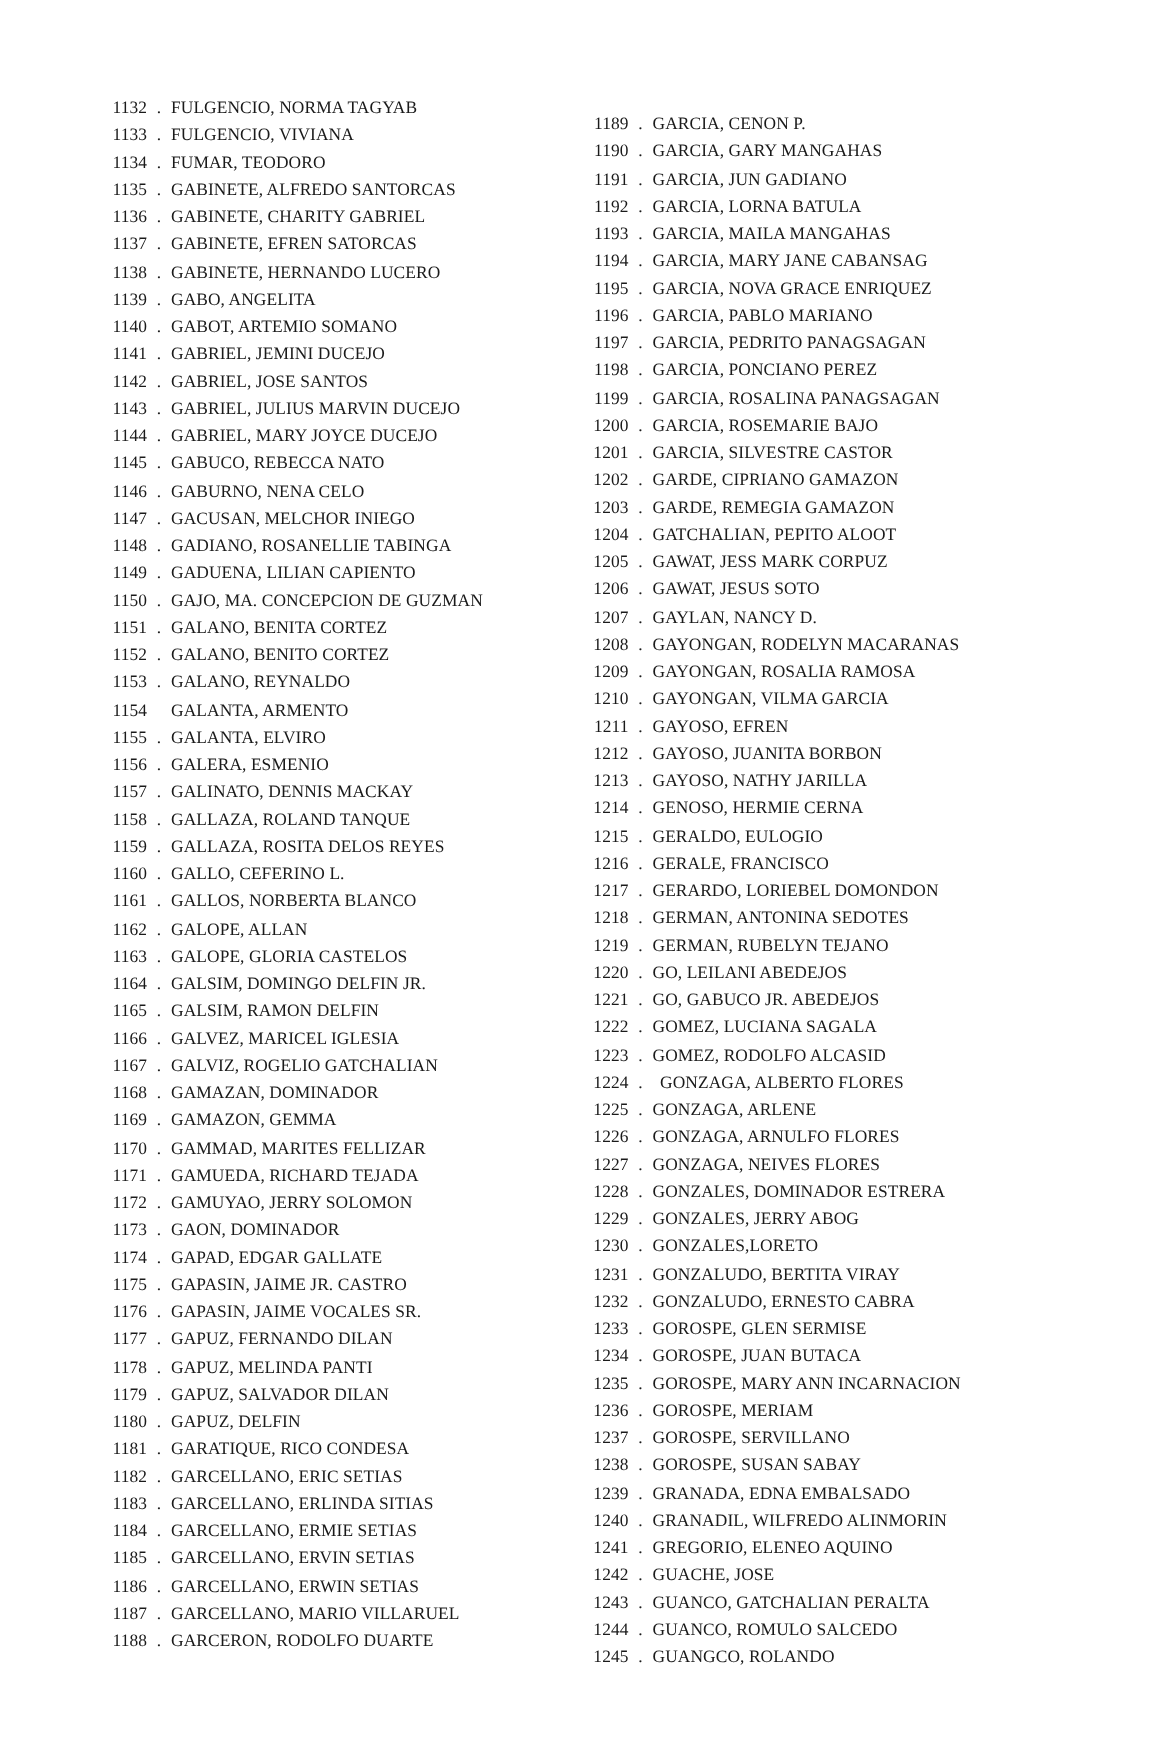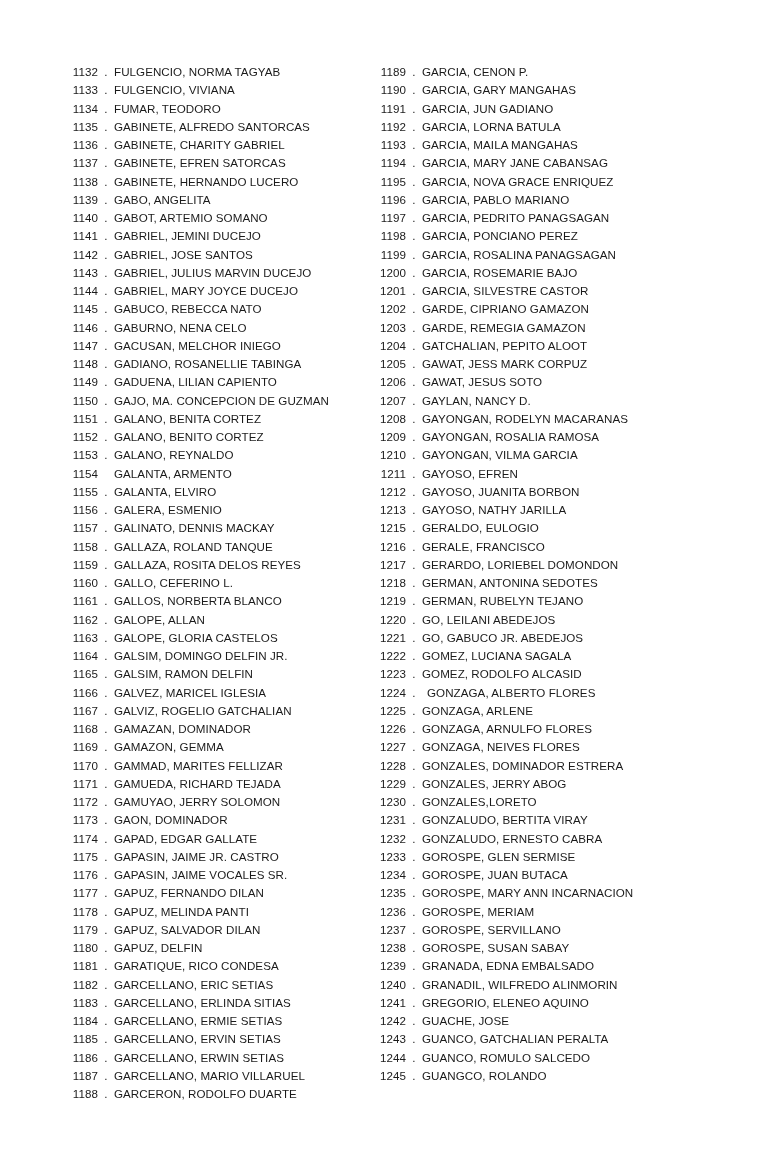--- a/index.html
+++ b/index.html
@@ -15,33 +15,34 @@
     position: relative;
     overflow: hidden;
   }
   .page {
     position: absolute;
     left: 0;
     top: 0;
     width: 768px;
     height: 1175px;
     background: #ffffff;
+    font-family: Liberation Serif, serif;
   }
   .columns {
     position: absolute;
     left: 0;
     top: 63px;
     width: 768px;
   }
   .column {
     position: absolute;
     top: 0;
   }
   .column-left  { left: 68px;  width: 320px; }
-  .column-right { left: 376px; width: 330px; }
+  .column-right { left: 389px; width: 330px; margin-top: 11px; }
 
   .entry {
     display: block;
     height: 18.25px;
     line-height: 18.25px;
     white-space: nowrap;
     font-size: 11.6px;
     letter-spacing: 0.005em;
   }
   .entry .num {
@@ -148,20 +149,21 @@
         <div class="entry"><span class="num">1204</span><span class="sep">.</span><span class="name">GATCHALIAN, PEPITO ALOOT</span></div>
         <div class="entry"><span class="num">1205</span><span class="sep">.</span><span class="name">GAWAT, JESS MARK CORPUZ</span></div>
         <div class="entry"><span class="num">1206</span><span class="sep">.</span><span class="name">GAWAT, JESUS SOTO</span></div>
         <div class="entry"><span class="num">1207</span><span class="sep">.</span><span class="name">GAYLAN, NANCY D.</span></div>
         <div class="entry"><span class="num">1208</span><span class="sep">.</span><span class="name">GAYONGAN, RODELYN MACARANAS</span></div>
         <div class="entry"><span class="num">1209</span><span class="sep">.</span><span class="name">GAYONGAN, ROSALIA RAMOSA</span></div>
         <div class="entry"><span class="num">1210</span><span class="sep">.</span><span class="name">GAYONGAN, VILMA GARCIA</span></div>
         <div class="entry"><span class="num">1211</span><span class="sep">.</span><span class="name">GAYOSO, EFREN</span></div>
         <div class="entry"><span class="num">1212</span><span class="sep">.</span><span class="name">GAYOSO, JUANITA BORBON</span></div>
         <div class="entry"><span class="num">1213</span><span class="sep">.</span><span class="name">GAYOSO, NATHY JARILLA</span></div>
+        <div class="entry"><span class="num">1214</span><span class="sep">.</span><span class="name">GENOSO, HERMIE CERNA</span></div>
         <div class="entry"><span class="num">1215</span><span class="sep">.</span><span class="name">GERALDO, EULOGIO</span></div>
         <div class="entry"><span class="num">1216</span><span class="sep">.</span><span class="name">GERALE, FRANCISCO</span></div>
         <div class="entry"><span class="num">1217</span><span class="sep">.</span><span class="name">GERARDO, LORIEBEL DOMONDON</span></div>
         <div class="entry"><span class="num">1218</span><span class="sep">.</span><span class="name">GERMAN, ANTONINA SEDOTES</span></div>
         <div class="entry"><span class="num">1219</span><span class="sep">.</span><span class="name">GERMAN, RUBELYN TEJANO</span></div>
         <div class="entry"><span class="num">1220</span><span class="sep">.</span><span class="name">GO, LEILANI ABEDEJOS</span></div>
         <div class="entry"><span class="num">1221</span><span class="sep">.</span><span class="name">GO, GABUCO JR. ABEDEJOS</span></div>
         <div class="entry"><span class="num">1222</span><span class="sep">.</span><span class="name">GOMEZ, LUCIANA SAGALA</span></div>
         <div class="entry"><span class="num">1223</span><span class="sep">.</span><span class="name">GOMEZ, RODOLFO ALCASID</span></div>
         <div class="entry extra-indent"><span class="num">1224</span><span class="sep">.</span><span class="name">GONZAGA, ALBERTO FLORES</span></div>

